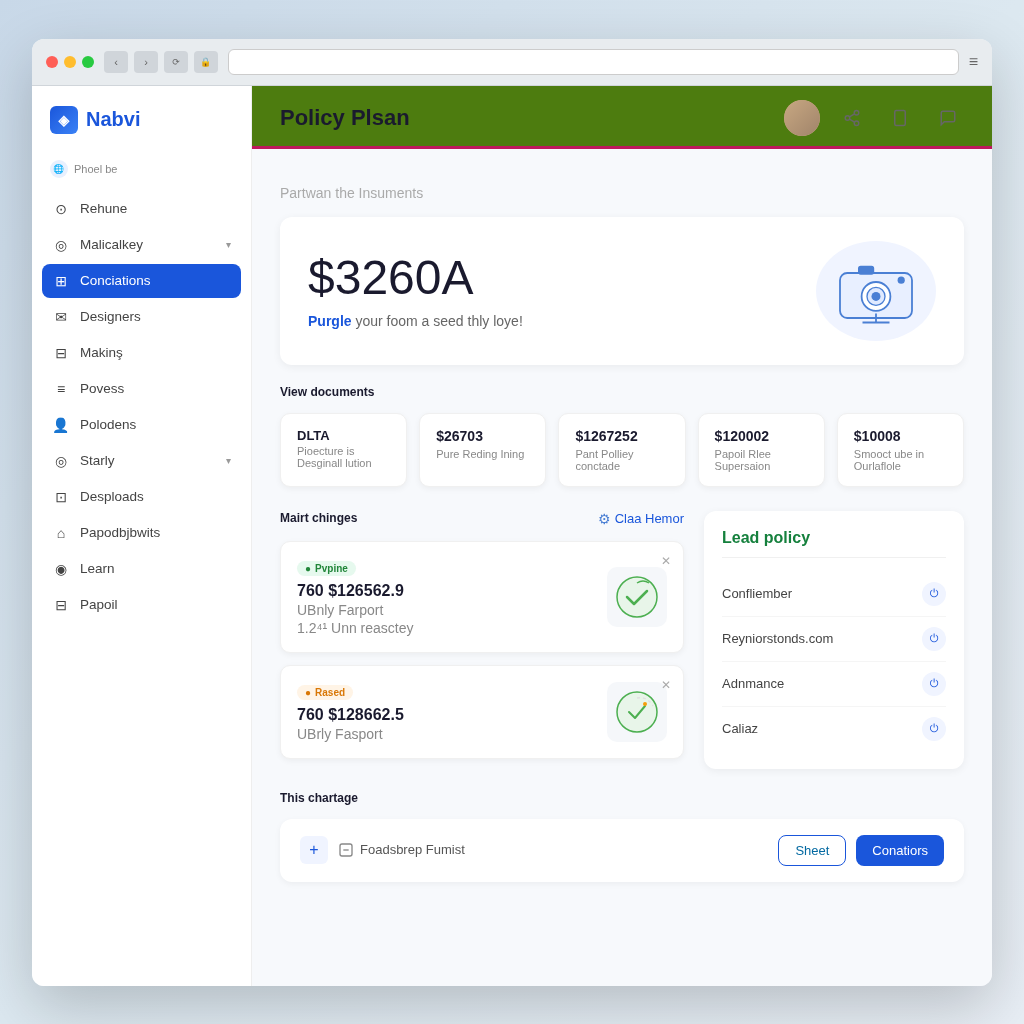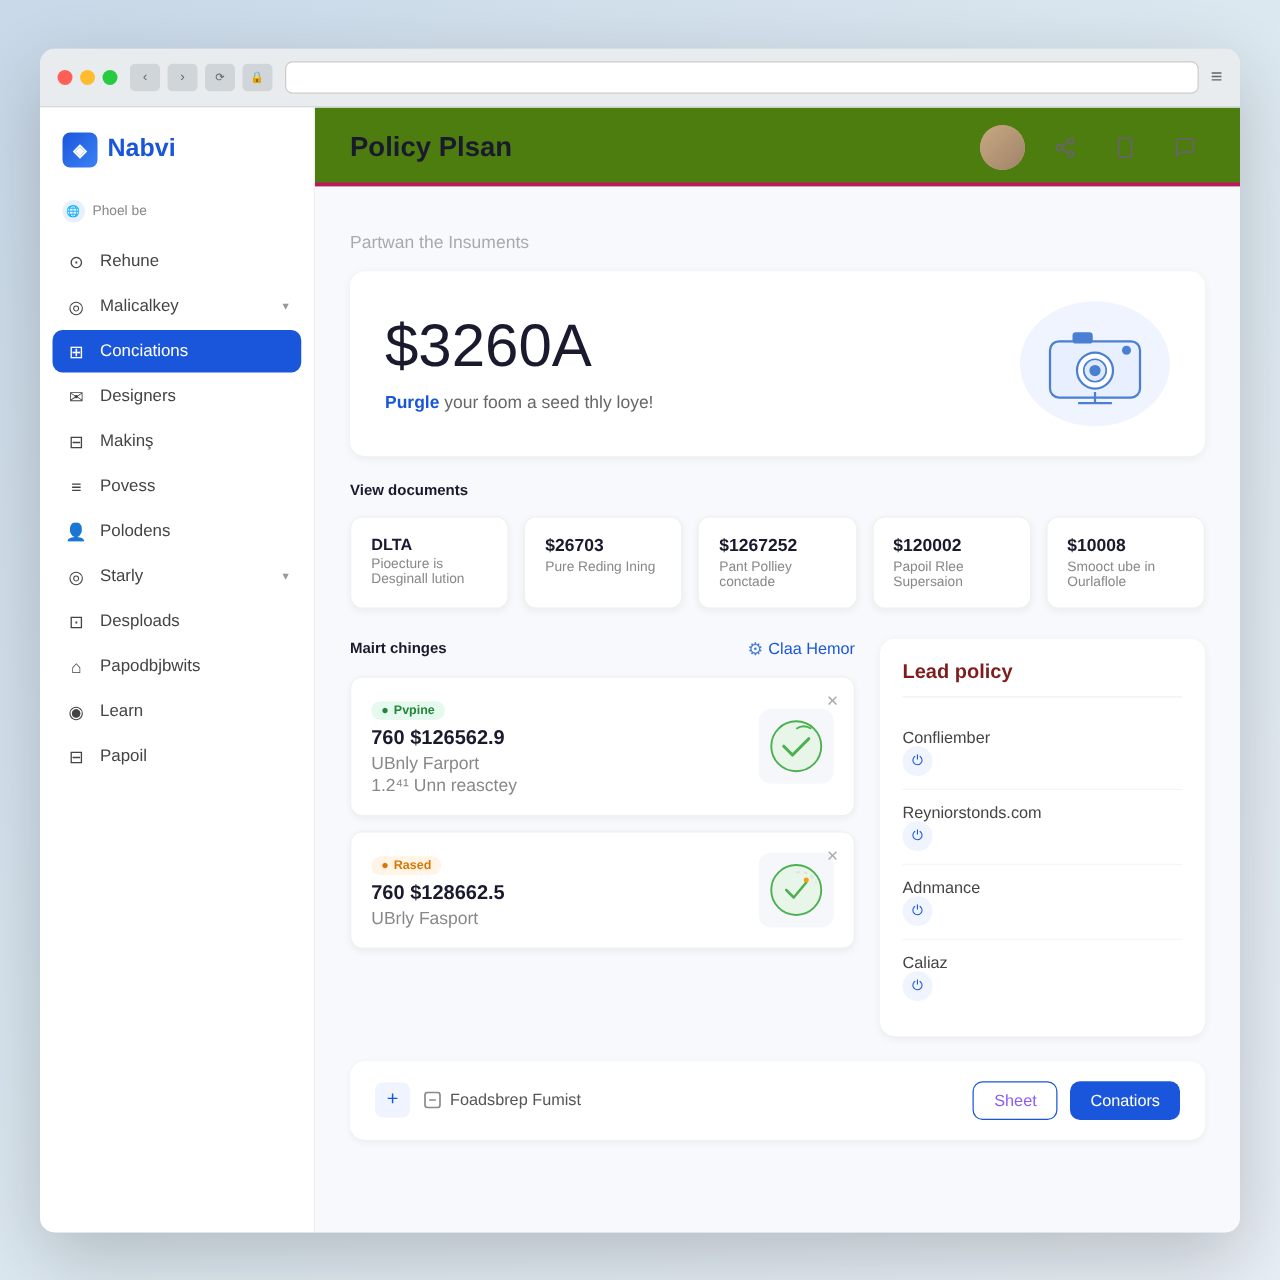--- a/index.html
+++ b/index.html
@@ -230,28 +230,28 @@
       width: 60px; height: 60px; background: #f5f7fa; border-radius: 10px;
       display: flex; align-items: center; justify-content: center; flex-shrink: 0;
     }
     
     .lead-policy-panel {
       background: white; border-radius: 12px;
       padding: 18px;
       box-shadow: 0 2px 8px rgba(0,0,0,0.06);
     }
     .lead-policy-title {
-      font-size: 16px; font-weight: 700; color: #7f1d1d;
+      font-size: 16px; font-weight: 700; color: #15803d;
       margin-bottom: 14px; padding-bottom: 10px;
       border-bottom: 1px solid #f0f0f0;
     }
     .lead-policy-item {
-      display: flex; justify-content: space-between;
+      display: flex; align-items: center; justify-content: space-between;
       padding: 10px 0; border-bottom: 1px solid #f5f5f5;
-      font-size: 13px; color: #444; flex-direction: column;
+      font-size: 13px; color: #444;
     }
     .lead-policy-item:last-child { border-bottom: none; }
     .lead-policy-icon {
       width: 24px; height: 24px; background: #f0f4ff;
       border-radius: 50%; display: flex; align-items: center; justify-content: center;
       font-size: 11px; color: #1a56db; cursor: pointer;
     }
     
     .chartage-section {
       background: white; border-radius: 12px;
@@ -270,21 +270,21 @@
     .chartage-label {
       font-size: 13px; color: #555;
       display: flex; align-items: flex-start; gap: 6px;
     }
     .chartage-actions {
       display: flex; gap: 10px;
     }
     .btn-outline {
       padding: 7px 16px; border-radius: 8px;
       border: 1px solid #1a56db; background: white;
-      color: #8b5cf6; font-size: 13px; cursor: pointer;
+      color: #0369a1; font-size: 13px; cursor: pointer;
       font-weight: 500;
     }
     .btn-primary {
       padding: 7px 16px; border-radius: 8px;
       background: #1a56db; color: white;
       border: none; font-size: 13px; cursor: pointer;
       font-weight: 500;
     }
 
     
@@ -547,20 +547,23 @@
               </div>
               <div class="lead-policy-item">
                 <span>Caliaz</span>
                 <div class="lead-policy-icon">⏻</div>
               </div>
             </div>
           </div>
 
         </div>
 
+        <div>
+          <div class="section-title">This chartage</div>
+        </div>
         <div class="chartage-section">
           <div class="chartage-left">
             <div class="chartage-plus">+</div>
             <div class="chartage-label">
               <svg width="16" height="16" viewBox="0 0 24 24" fill="none" stroke="#888" stroke-width="2">
                 <rect x="3" y="3" width="18" height="18" rx="3"></rect>
                 <line x1="8" y1="12" x2="16" y2="12"></line>
               </svg>
               <span>Foadsbrep Fumist</span>
             </div>

